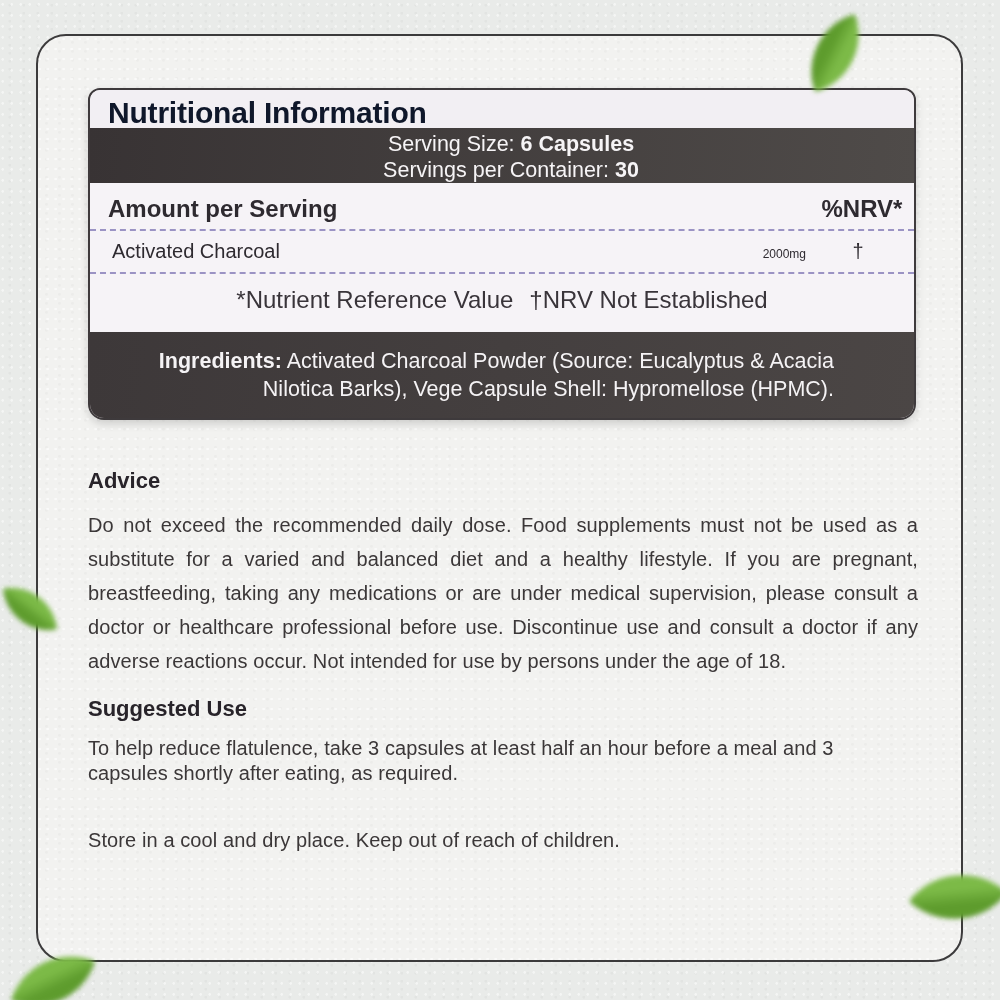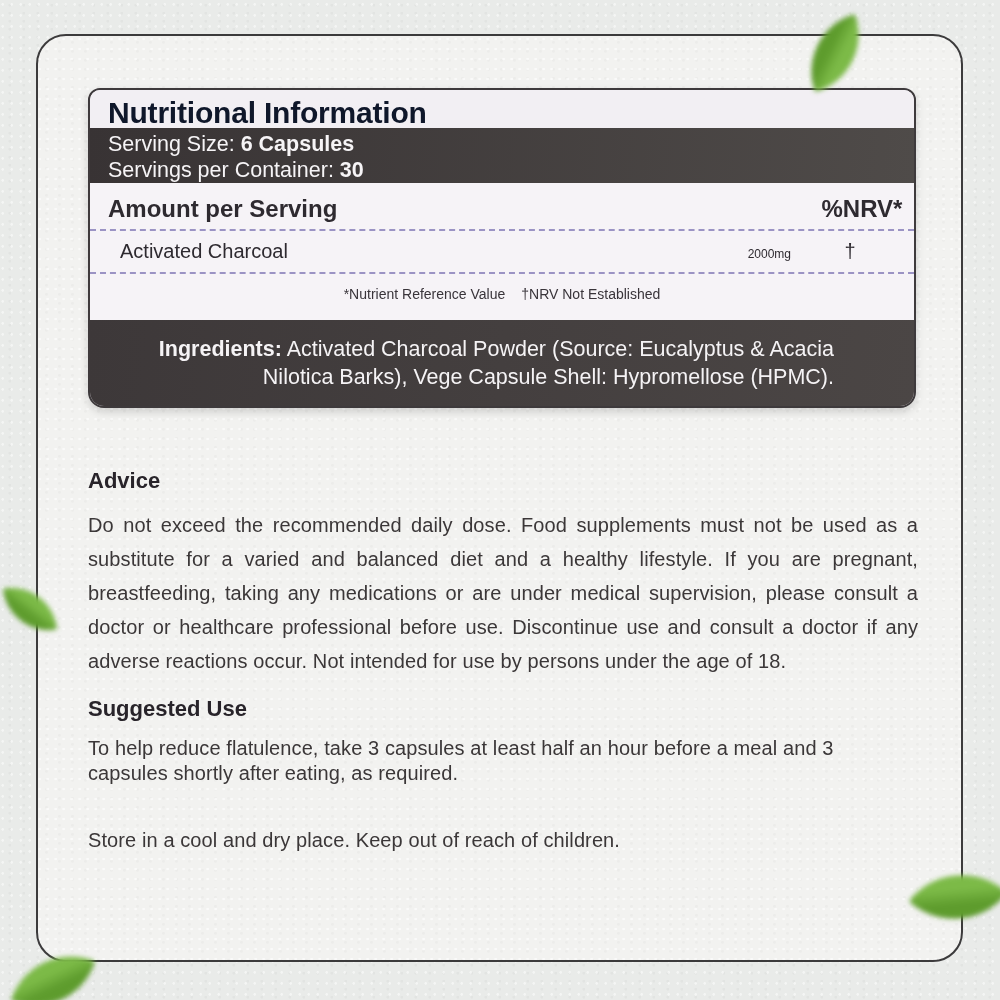--- a/index.html
+++ b/index.html
@@ -40,35 +40,35 @@
     box-shadow:0 4px 8px rgba(0,0,0,.15);
   }
   .panel-title {
     background:#f2eff3; height:38px; line-height:46px;
     padding-left:18px; font-size:30px; font-weight:700;
     letter-spacing:-.2px; color:#0f172a;
   }
   .serving-bar {
     height:55px; padding:3px 0 0 18px;
     background:linear-gradient(95deg,#383334 0%,#4f4b49 100%);
-    color:#f6f4f6; font-size:21.5px;
+    color:#f6f4f6; font-size:21.5px;text-align:center;
   }
   .serving-bar .line { line-height:26px; }
   .serving-bar b { font-weight:700; }
 
   .nutri-table { background:#f6f3f7; color:#2e2a30; }
   .row { display:flex; align-items:baseline; }
   .row-head { padding:12px 0 6px; font-weight:700; font-size:24px; }
-  .row-data { padding:9px 12px; font-size:20px;gap:7px; }
+  .row-data { padding:9px 4px; font-size:20px; }
   .cell-name { flex:1; padding-left:18px; }
   .cell-amount { font-size:12px; }
   .cell-nrv { width:104px; text-align:center; }
   .dashed { border-top:2px dashed #9b93c4; height:0; }
   .footnote {
-    text-align:center; font-size:14px; color:#39343a;
+    text-align:center; font-size:24px; color:#39343a;
     padding:12px 0 18px;
   }
   .footnote .gap { display:inline-block; width:16px; }
 
   .ingredients {
     background:linear-gradient(95deg,#3d3839 0%,#4b4645 100%);
     color:#f5f3f5; font-size:21.5px; line-height:28px;
     padding:15px 80px 15px 18px; min-height:86px;text-align:right;
   }
   .ingredients b { font-weight:700; }

